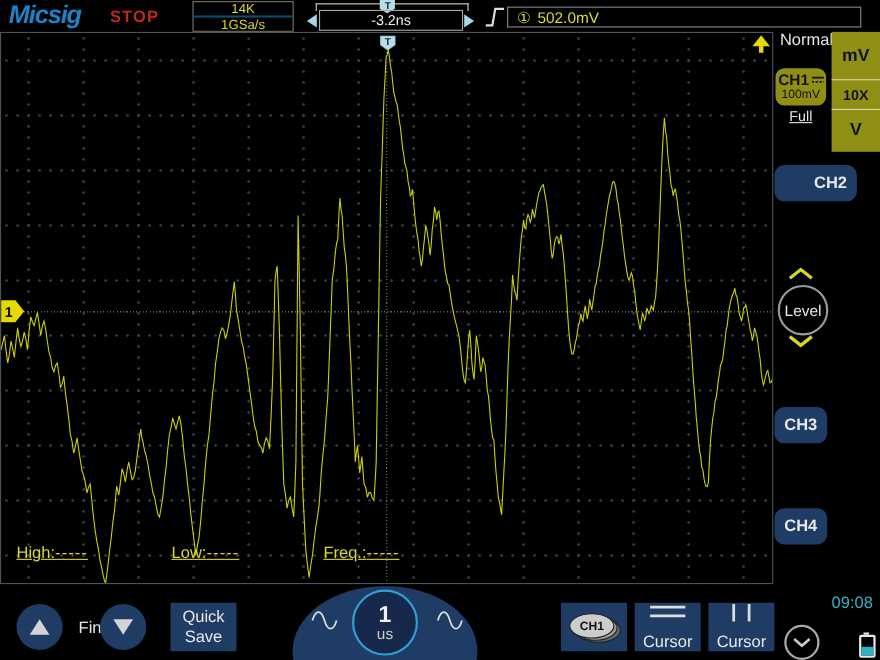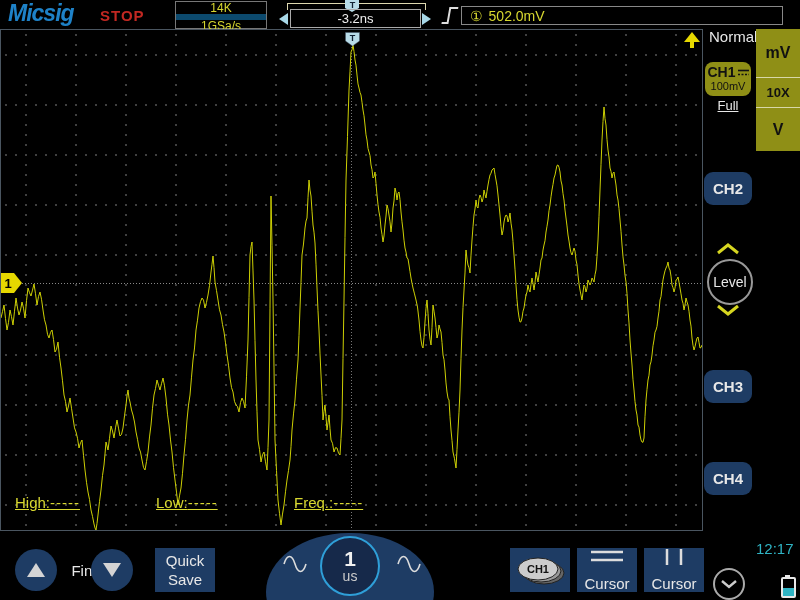--- a/index.html
+++ b/index.html
@@ -44,34 +44,34 @@
      background:repeating-linear-gradient(180deg,#777 0 1px,transparent 1px 3px);}
   #level-hline{left:0;top:253px;right:0;height:1px;
      background:repeating-linear-gradient(90deg,#888 0 1px,transparent 1px 3px);}
   #trace-svg{left:0;top:0;}
   #trace-svg polyline{fill:none;stroke:var(--trace_yellow);stroke-width:1;}
   .meas{top:464px;color:var(--text_yellow);font-size:15px;text-decoration:underline;}
   .meas .dash{letter-spacing:1px;}
   #meas-high{left:14px;} #meas-low{left:155px;} #meas-freq{left:293px;}
   
   #normal-label{left:709px;top:28px;color:#e8e8e8;font-size:15px;}
-  #unit-panel{left:756px;top:29px;width:44px;height:122px;background:var(--olive);
+  #unit-panel{left:756px;top:29px;width:44px;height:109px;background:var(--olive);
       display:flex;flex-direction:column;color:#111;font-weight:bold;text-align:center;}
   #unit-panel .cell{display:flex;align-items:center;justify-content:center;}
   #unit-mv{flex:43;font-size:16px;border-bottom:1px solid #d8d8a8;}
   #unit-10x{flex:26;font-size:13px;border-bottom:1px solid #d8d8a8;}
   #unit-v{flex:38;font-size:16px;}
   #ch1-btn{left:705px;top:62px;width:46px;height:34px;background:var(--olive);border-radius:8px;
       color:#111;display:flex;flex-direction:column;align-items:center;justify-content:center;line-height:14px;}
   #ch1-btn .row1{font-size:14px;font-weight:bold;display:flex;align-items:center;gap:2px;}
   #ch1-btn .row2{font-size:11px;}
   #ch1-full{left:705px;top:98px;width:46px;text-align:center;color:#e8e8e8;font-size:13px;text-decoration:underline;}
   .chbtn{width:48px;height:33px;background:var(--accent_navy);border-radius:9px;color:#e8e8e8;
       font-size:15px;font-weight:bold;display:flex;align-items:center;justify-content:center;}
-  #ch2-btn{left:704px;top:172px;}
+  #ch2-btn{left:704px;top:150px;padding-left:27px;}
   #ch3-btn{left:704px;top:370px;}
   #ch4-btn{left:704px;top:462px;}
   #level-knob{left:707px;top:259px;width:42px;height:42px;border:2px solid #999;border-radius:50%;
       color:#e8e8e8;font-size:14px;display:flex;align-items:center;justify-content:center;background:#000;}
   .lvl-chev{left:716px;}
   #level-up{top:243px;} #level-down{top:304px;}
   
   .roundbtn{width:42px;height:42px;border-radius:50%;background:var(--accent_navy);
       display:flex;align-items:center;justify-content:center;}
   #btn-up{left:15px;top:549px;} #btn-down{left:91px;top:549px;}
@@ -102,21 +102,21 @@
   svg text{font-family:"Liberation Sans",sans-serif;}
 </style>
 </head>
 <body>
 
 <div id="screen" style="--accent_navy: #1e3c64; --olive: #8f8f16; --trace_yellow: #cdd004; --marker_yellow: #e6d800; --cyan: #a8d8e8; --teal: #2fb4c4; --text_yellow: #d8d830; --logo_blue: #1e82c8; --stop_red: #c22822;">
 
   <div class="abs" id="logo">Micsig</div>
   <div class="abs" id="runstate">STOP</div>
   <div class="abs" id="acqbox">
-    <div style="border-bottom:6px solid #0c4a6e;">14K</div>
+    <div style="border-bottom:2px solid #0c4a6e;">14K</div>
     <div>1GSa/s</div>
   </div>
   <div class="abs" id="bracket"></div>
   <svg class="abs t-tag" id="bracket-t" width="15" height="13" viewBox="0 0 15 13">
     <polygon points="0,0 14,0 14,8 7,12 0,8" fill="#b8dce8"></polygon>
     <text x="7.5" y="8" font-size="9" font-weight="bold" fill="#123" text-anchor="middle">T</text>
   </svg>
   <div class="abs tri" id="tri-left"></div>
   <div class="abs" id="posbox">-3.2ns</div>
   <div class="abs tri" id="tri-right"></div>
@@ -227,18 +227,18 @@
       <line x1="11" y1="1" x2="11" y2="17" stroke="#ddd" stroke-width="2.5"></line>
       <line x1="25" y1="1" x2="25" y2="17" stroke="#ddd" stroke-width="2.5"></line>
     </svg>
     <div>Cursor</div>
   </div>
   <div class="abs" id="more-btn">
     <svg width="18" height="10" viewBox="0 0 18 10">
       <polyline points="2,2 9,8 16,2" fill="none" stroke="#ccc" stroke-width="2.4"></polyline>
     </svg>
   </div>
-  <div class="abs" id="clock">12:17</div>
+  <div class="abs" id="clock">09:08</div>
   <div class="abs" id="battery">
     <div class="fill"></div>
   </div>
 
 </div>
 
 </body></html>

